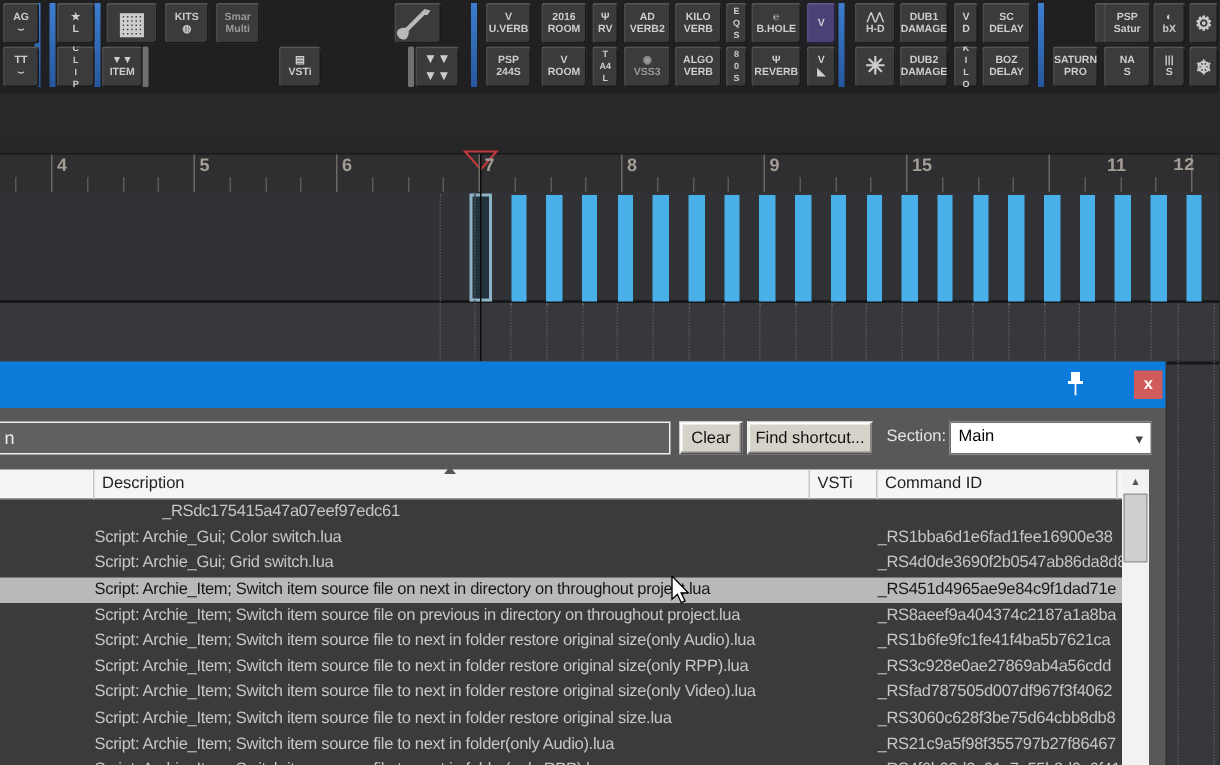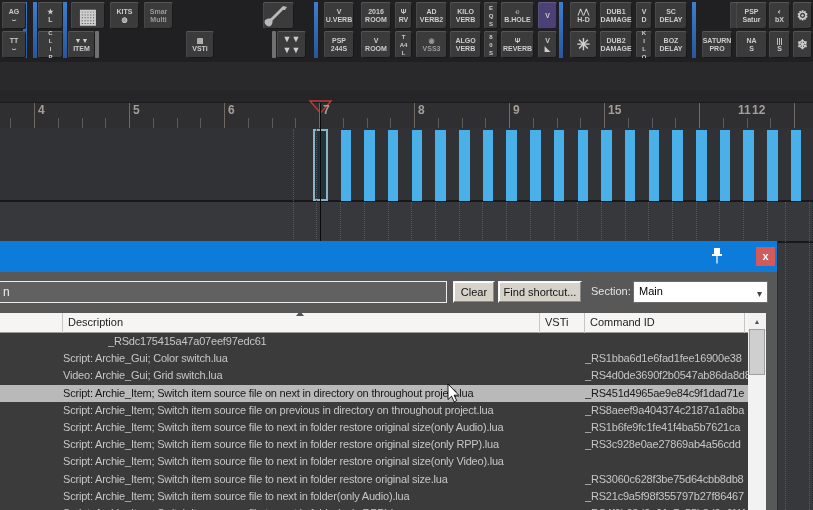--- a/index.html
+++ b/index.html
@@ -301,21 +301,21 @@
       <div class="tick" style="left: 770.25px;"></div>
       <div class="tick major" style="left: 794px;"></div>
       <div class="mnum" style="left: 38px;">4</div>
       <div class="mnum" style="left: 133px;">5</div>
       <div class="mnum" style="left: 228px;">6</div>
       <div class="mnum" style="left: 323px;">7</div>
       <div class="mnum" style="left: 418px;">8</div>
       <div class="mnum" style="left: 513px;">9</div>
       <div class="mnum" style="left: 608px;">15</div>
       <div class="mnum" style="left: 703px; margin-left: 35px;">11</div>
-      <div class="mnum" style="left: 752px;">12</div>
+      <div class="mnum" style="left: 782px; font-family: Liberation Mono, monospace;">12</div>
     </div>
 
   <div class="tracks" id="tracks">
     <div class="track2"></div>
     <div class="tbound"></div>
     <div class="sel-item"></div>
   <div class="mitem" style="left: 340.5px; width: 10.5px; background: rgb(73, 176, 233);"></div>
       <div class="mitem" style="left: 364.2px; width: 10.5px; background: rgb(73, 176, 233);"></div>
       <div class="mitem" style="left: 387.9px; width: 10.5px; background: rgb(73, 176, 233);"></div>
       <div class="mitem" style="left: 411.6px; width: 10.5px; background: rgb(73, 176, 233);"></div>
@@ -369,21 +369,21 @@
           <div class="c3">_RSdc175415a47a07eef97edc61</div>
         </div>
         <div class="lrow">
           <div class="c0"></div>
           <div class="c1">Script: Archie_Gui; Color switch.lua</div>
           <div class="c2"></div>
           <div class="c3">_RS1bba6d1e6fad1fee16900e38</div>
         </div>
         <div class="lrow">
           <div class="c0"></div>
-          <div class="c1">Video: Archie_Gui; Grid switch.lua</div>
+          <div class="c1">Script: Archie_Gui; Grid switch.lua</div>
           <div class="c2"></div>
           <div class="c3">_RS4d0de3690f2b0547ab86da8d8</div>
         </div>
         <div class="lrow sel">
           <div class="c0"></div>
           <div class="c1">Script: Archie_Item; Switch item source file on next in directory on throughout project.lua</div>
           <div class="c2"></div>
           <div class="c3">_RS451d4965ae9e84c9f1dad71e</div>
         </div>
         <div class="lrow">
@@ -401,20 +401,21 @@
         <div class="lrow">
           <div class="c0"></div>
           <div class="c1">Script: Archie_Item; Switch item source file to next in folder restore original size(only RPP).lua</div>
           <div class="c2"></div>
           <div class="c3">_RS3c928e0ae27869ab4a56cdd</div>
         </div>
         <div class="lrow">
           <div class="c0"></div>
           <div class="c1">Script: Archie_Item; Switch item source file to next in folder restore original size(only Video).lua</div>
           <div class="c2"></div>
+          <div class="c3">_RSfad787505d007df967f3f4062</div>
         </div>
         <div class="lrow">
           <div class="c0"></div>
           <div class="c1">Script: Archie_Item; Switch item source file to next in folder restore original size.lua</div>
           <div class="c2"></div>
           <div class="c3">_RS3060c628f3be75d64cbb8db8</div>
         </div>
         <div class="lrow">
           <div class="c0"></div>
           <div class="c1">Script: Archie_Item; Switch item source file to next in folder(only Audio).lua</div>

